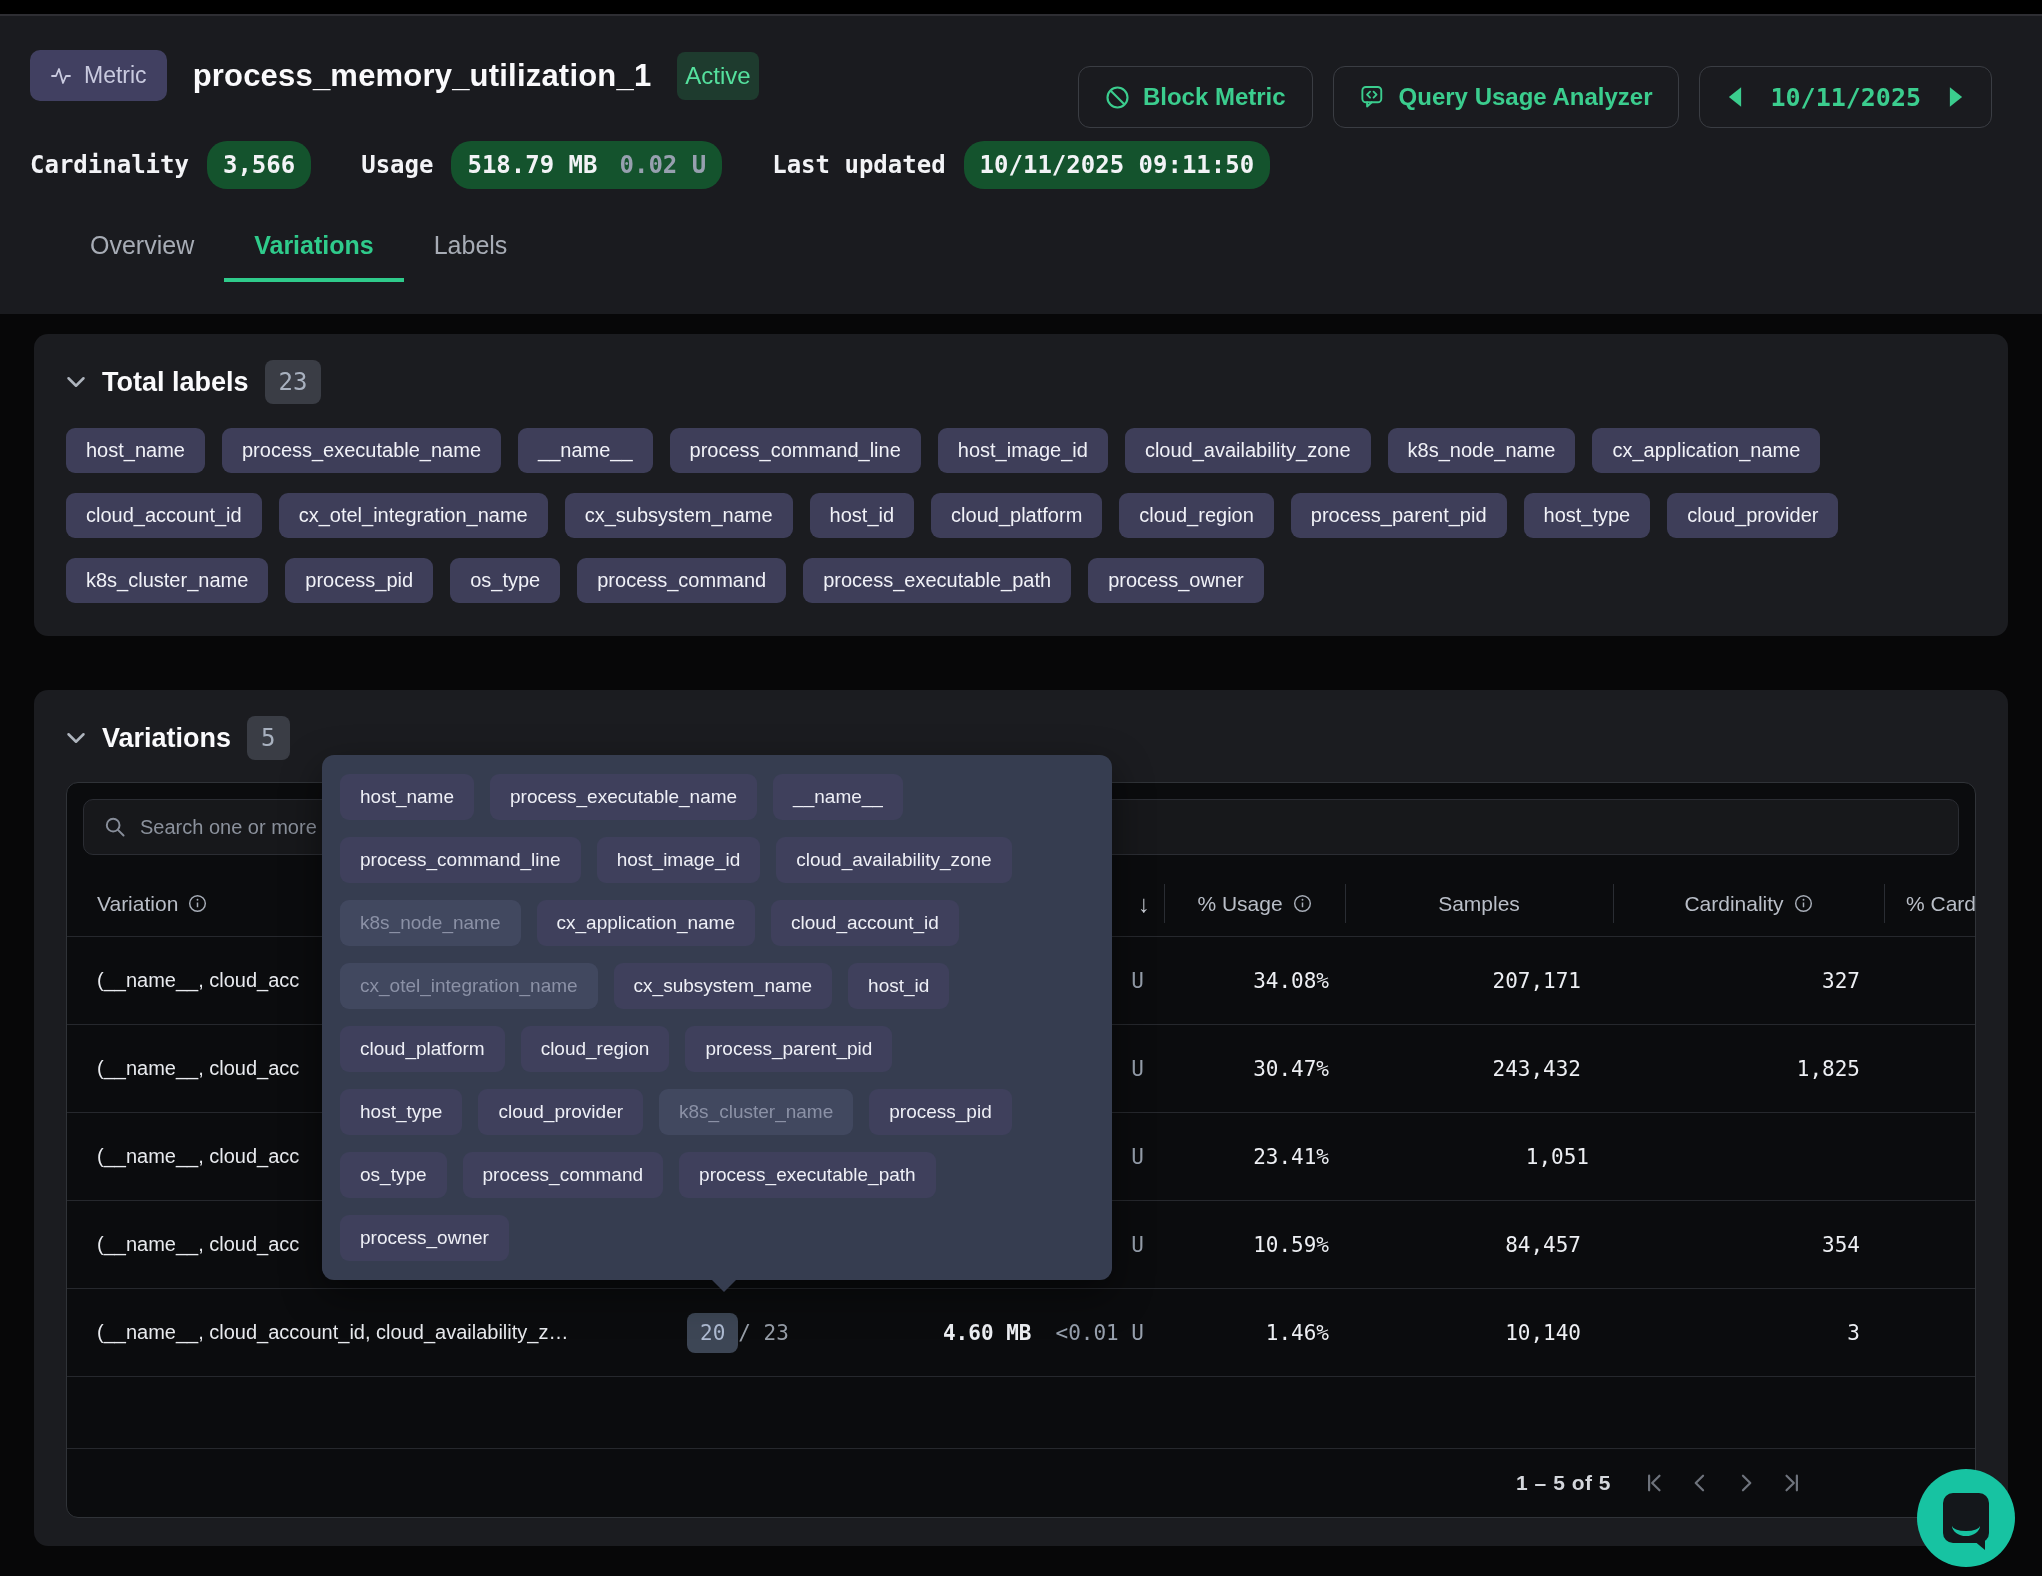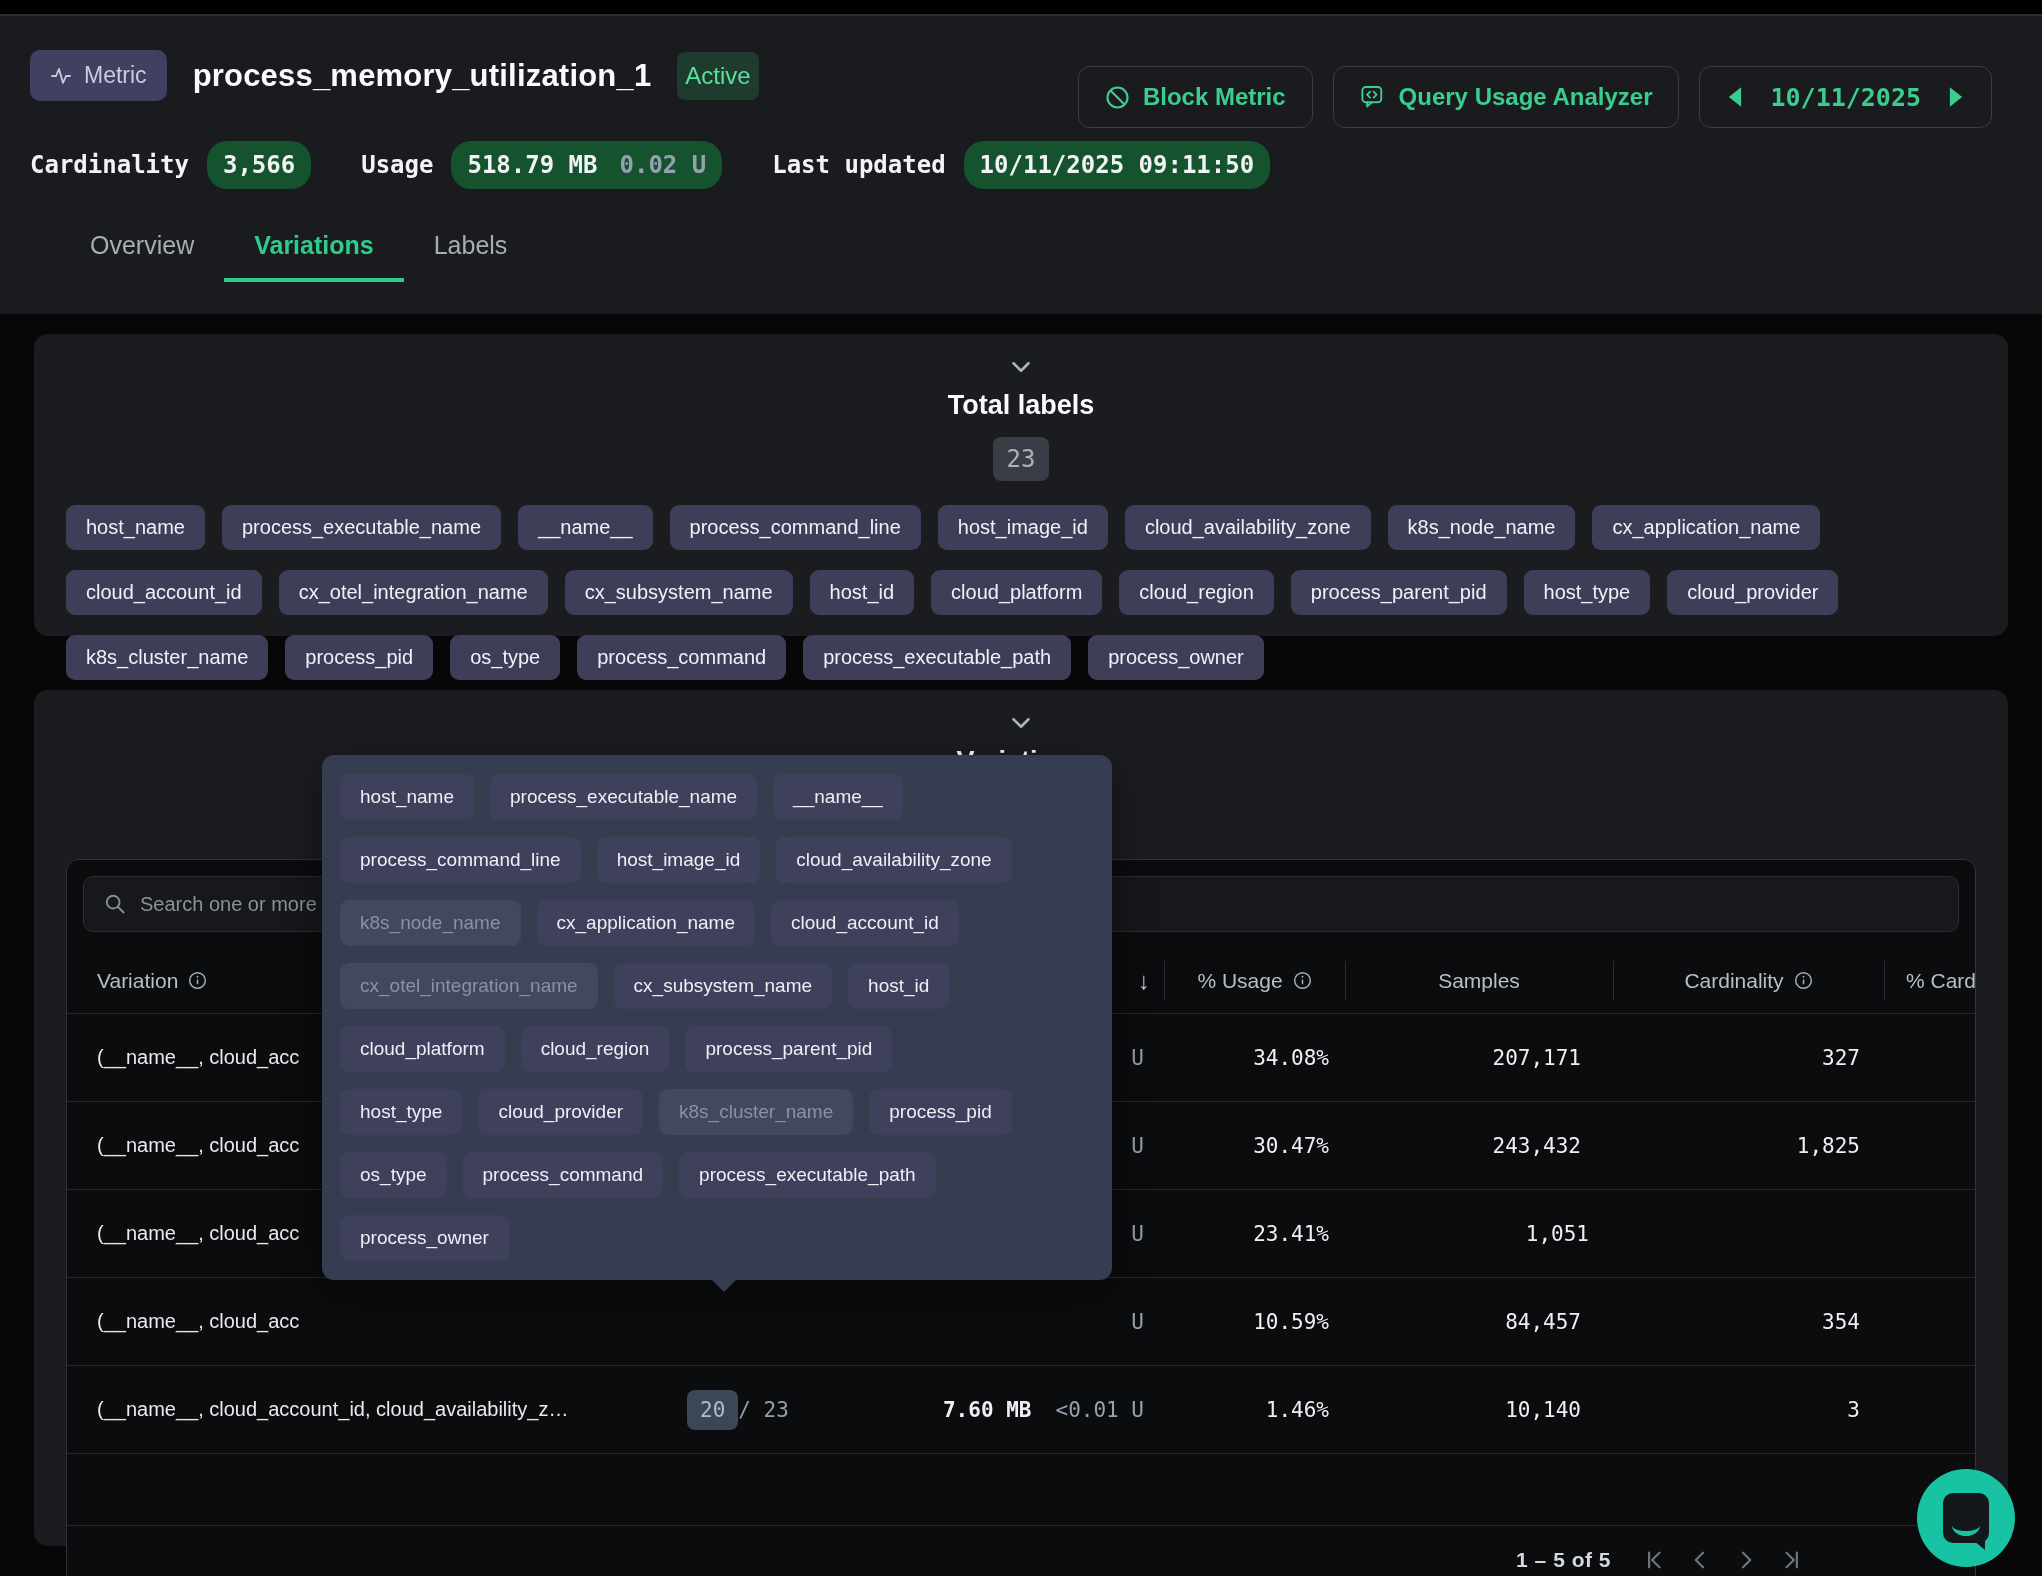--- a/index.html
+++ b/index.html
@@ -51,21 +51,21 @@
   .tabsrow { display:flex; margin-top:42px; margin-left:30px; }
   .tab { font-size:25px; color:#A7ACB5; padding:0 30px 18px 30px; cursor:pointer; }
   .tab.active { color:#2FCB8B; font-weight:600; border-bottom:4px solid #2FCB8B; }
 
   
   .card {
     background:#1B1C20; border-radius:14px; margin:0 34px; padding:26px 32px 28px 32px;
   }
   .card.totals { margin-top:20px; height:302px; }
   .card.vars { margin-top:54px; height:856px; }
-  .sectionhead { display:flex; align-items:center; gap:16px;flex-direction:column; }
+  .sectionhead { display:flex; align-items:center; gap:16px; }
   .sectiontitle { font-size:27px; font-weight:700; color:#FAFAFC; }
   .count-badge {
     background:#3A3D45; color:#A8B1BF; border-radius:8px;
     font-size:24px; padding:8px 14px; font-family:"DejaVu Sans Mono", monospace;
   }
   .chiprows { margin-top:24px; display:flex; flex-direction:column; gap:20px; }
   .chiprow { display:flex; gap:17px; }
   .chip {
     background:#3E3E59; color:#F0F1F7; font-size:20px;
     padding:11px 20px; border-radius:9px; white-space:nowrap; cursor:pointer;
@@ -390,21 +390,21 @@
           <div class="cell-num cell-card">354</div>
           <div></div>
         </div>
         <div class="tgrid trow">
           <div class="cell-var">(__name__, cloud_account_id, cloud_availability_z…</div>
           <div class="cell-labels">
             <span class="labels-badge">20</span>
             <span class="labels-total">/ 23</span>
           </div>
           <div class="cell-usage">
-            <span class="usage-mb">7.60 MB</span>
+            <span class="usage-mb">4.60 MB</span>
             <span class="usage-u">&lt;0.01 U</span>
           </div>
           <div class="cell-num cell-pct">1.46%</div>
           <div class="cell-num cell-samples">10,140</div>
           <div class="cell-num cell-card">3</div>
           <div></div>
         </div>
       </div>
 
     <div class="emptyrow"></div>

